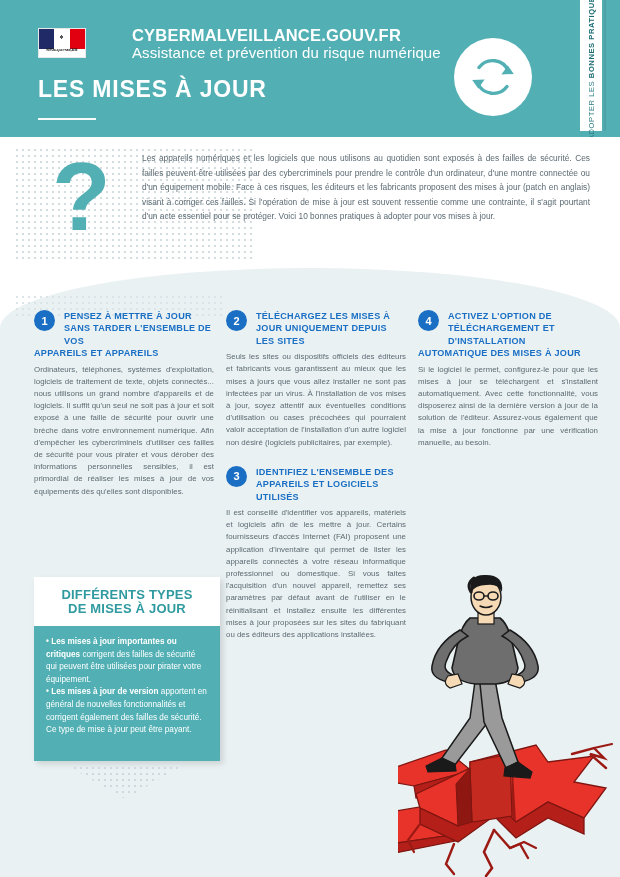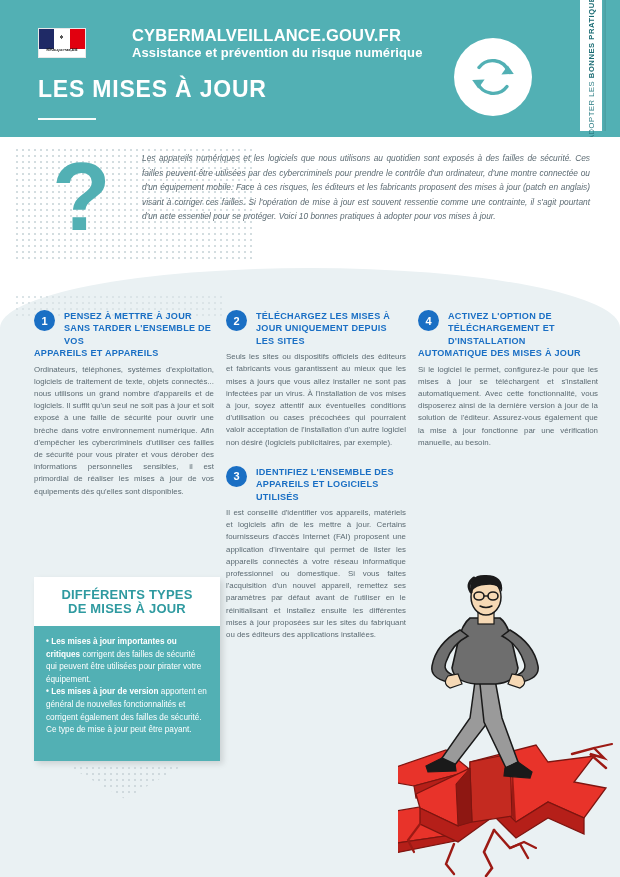--- a/index.html
+++ b/index.html
@@ -40,22 +40,22 @@
     height:9px; background:#ffffff; font-size:2.6px; line-height:3px;
     color:#1a1a1a; text-align:center; padding-top:0.5px; letter-spacing:-0.1px;
     font-weight:bold;
   }
   .brand { margin-left:10px; }
   .brand-title {
     color:#ffffff; font-size:16.5px; font-weight:bold; letter-spacing:0.2px;
     line-height:19px; white-space:nowrap;
   }
   .brand-sub {
-    color:#ffffff; font-size:13px; line-height:16px; letter-spacing:0.1px;
-    white-space:nowrap; font-weight:bold;
+    color:#ffffff; font-size:15px; line-height:16px; letter-spacing:0.1px;
+    white-space:nowrap; font-weight:normal;
   }
   .page-title {
     position:absolute; left:38px; top:76px;
     color:#ffffff; font-size:23px; font-weight:bold; letter-spacing:0.8px;
   }
   .title-rule {
     position:absolute; left:38px; top:118px; width:58px; height:2px;
     background:#ffffff; opacity:.95;
   }
 
@@ -89,21 +89,21 @@
     background-image: radial-gradient(#d3dde0 0.9px, transparent 1px);
     background-size:6px 6px;
   }
   .qmark {
     position:absolute; left:52px; top:12px;
     font-size:96px; font-weight:bold; color:#52b0b4; line-height:96px;
     font-family:"Liberation Sans", sans-serif;
   }
   .intro-text {
     position:absolute; left:142px; top:14px; width:448px;
-    font-size:8.35px; line-height:14.6px; color:#5c6b73; text-align:justify;font-style:italic;
+    font-size:8.35px; line-height:14.6px; color:#5c6b73; text-align:justify;
   }
 
   
   .body-panel {
     position:absolute; left:0; top:268px; width:620px; height:609px;
     background:#eaf1f3;
     border-radius:310px 310px 0 0 / 60px 60px 0 0;
   }
   .body-dots {
     position:absolute; left:14px; top:26px; width:210px; height:24px;

